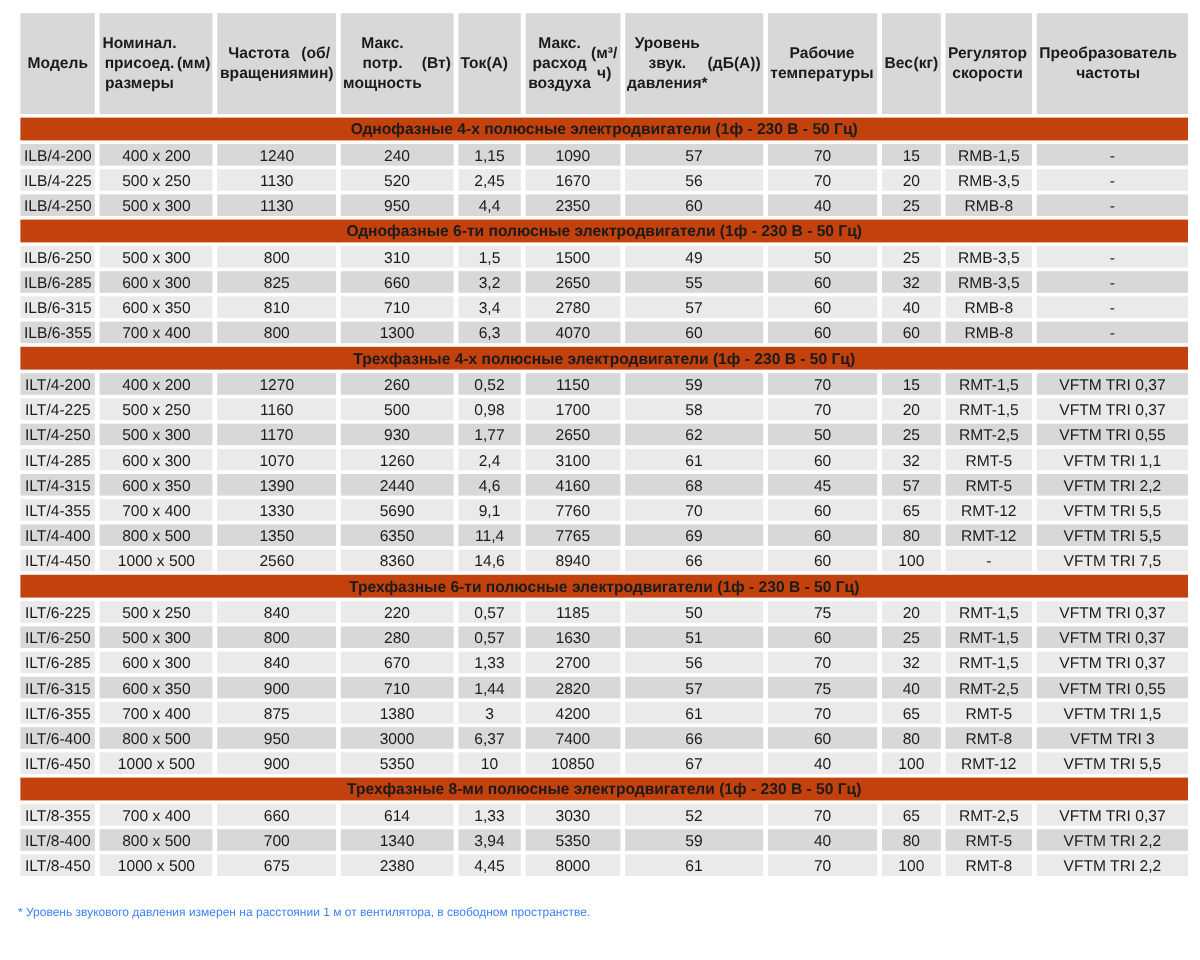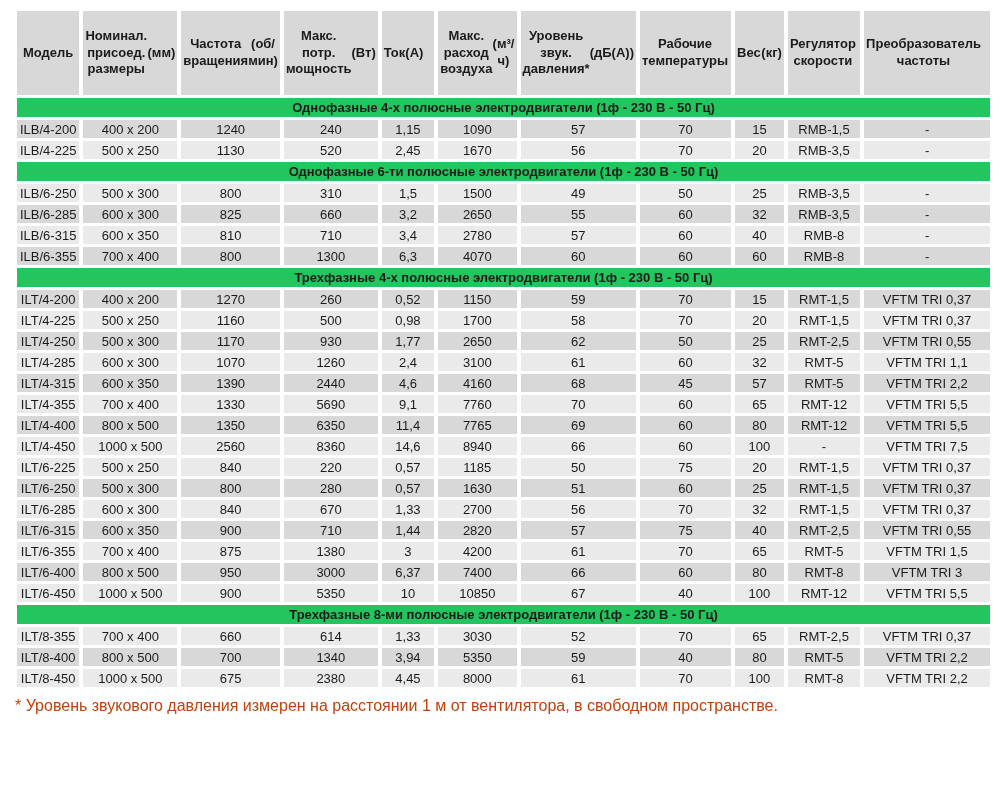--- a/index.html
+++ b/index.html
@@ -13,37 +13,37 @@
     border-collapse:separate;border-spacing:4px 3px;
     table-layout:fixed;margin:0;
   }
   th,td{
     background:#d8d8d8;text-align:center;vertical-align:middle;
     font-size:13px;overflow:hidden;
   }
   td{height:18px;padding:0 1px;white-space:nowrap;}
   tr.light td{background:#eaeaea;}
   tr.section-row td{
-    background:#22c55e;font-weight:bold;font-size:13px;
+    background:#c2410c;font-weight:bold;font-size:13px;
     height:19px;padding:0;
   }
   th{
     font-weight:bold;height:78px;padding:3px 2px;vertical-align:top;
   }
   .hcell{
     display:flex;flex-direction:row;align-items:center;height:100%;
     justify-content:flex-start;
   }
   .hcell.split{justify-content:space-between;}
   .hcell.middle{justify-content:center;text-align:right;}
   .hcell.inline .hunit{margin-top:1px;}
   .hlabel{white-space:pre-line;line-height:1.28;}
   .hunit{line-height:1.28;}
   .footnote{
-    font-size:16px;margin-top:7px;padding-left:2px;color:#c2410c;
+    font-size:10px;margin-top:22px;padding-left:2px;color:#3b82f6;
   }
 </style>
 </head>
 <body>
 
 <div class="page">
   <table class="spec">
     <colgroup>
         <col style="width: 75px;">
         <col style="width: 95px;">
@@ -158,20 +158,33 @@
           <td>1130</td>
           <td>520</td>
           <td>2,45</td>
           <td>1670</td>
           <td>56</td>
           <td>70</td>
           <td>20</td>
           <td>RMB-3,5</td>
           <td>-</td>
         </tr>
+        <tr class="dark">
+          <td>ILB/4-250</td>
+          <td>500 x 300</td>
+          <td>1130</td>
+          <td>950</td>
+          <td>4,4</td>
+          <td>2350</td>
+          <td>60</td>
+          <td>40</td>
+          <td>25</td>
+          <td>RMB-8</td>
+          <td>-</td>
+        </tr>
         <tr class="section-row">
           <td colspan="11">Однофазные 6-ти полюсные электродвигатели (1ф - 230 В - 50 Гц)</td>
         </tr>
         <tr class="light">
           <td>ILB/6-250</td>
           <td>500 x 300</td>
           <td>800</td>
           <td>310</td>
           <td>1,5</td>
           <td>1500</td>
@@ -320,20 +333,23 @@
           <td>2560</td>
           <td>8360</td>
           <td>14,6</td>
           <td>8940</td>
           <td>66</td>
           <td>60</td>
           <td>100</td>
           <td>-</td>
           <td>VFTM TRI 7,5</td>
         </tr>
+        <tr class="section-row">
+          <td colspan="11">Трехфазные 6-ти полюсные электродвигатели (1ф - 230 В - 50 Гц)</td>
+        </tr>
         <tr class="light">
           <td>ILT/6-225</td>
           <td>500 x 250</td>
           <td>840</td>
           <td>220</td>
           <td>0,57</td>
           <td>1185</td>
           <td>50</td>
           <td>75</td>
           <td>20</td>

